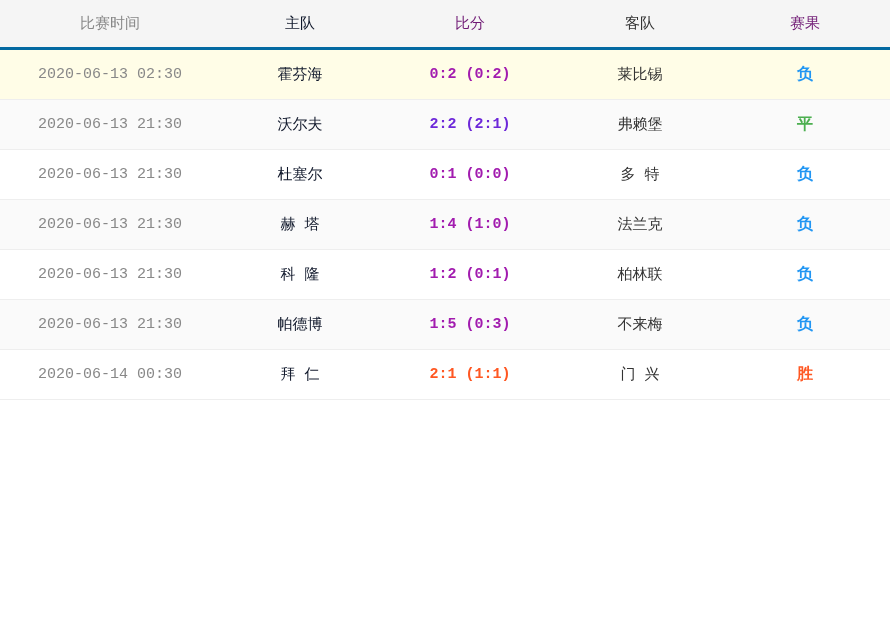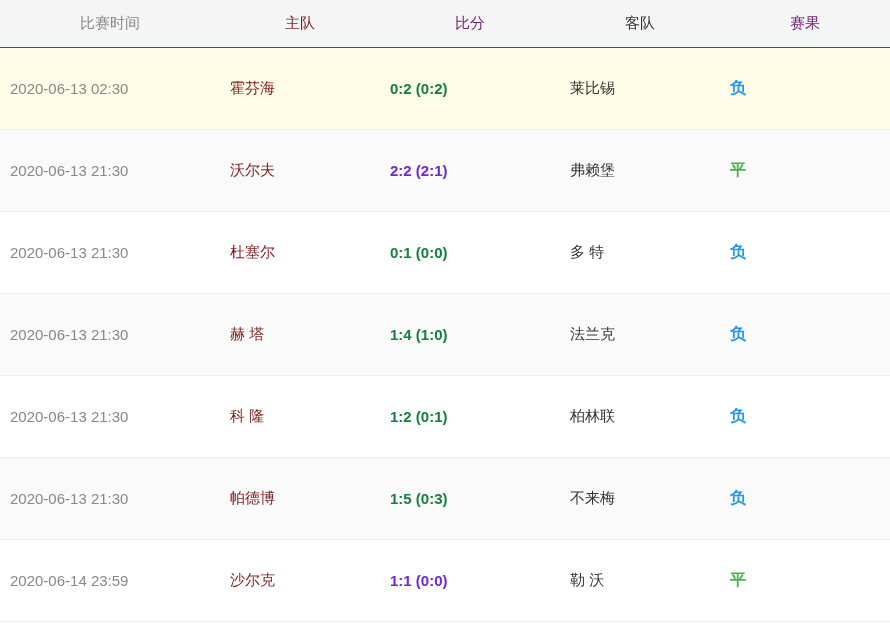--- a/index.html
+++ b/index.html
@@ -22,21 +22,21 @@
       padding: 0;
     }
 
     table {
       width: 100%;
       border-collapse: collapse;
     }
 
     thead tr {
       background-color: #f5f5f5;
-      border-bottom: 1px solid #0369a1;
+      border-bottom: 3px solid #0369a1;
       border-radius: 17px;
     }
 
     thead th {
       padding: 14px 10px;
       font-weight: normal;
       color: #701a75;
       font-size: 15px;
       text-align: center;
     }
@@ -51,32 +51,34 @@
 
     tbody tr:nth-child(even) {
       background-color: #fafafa;
     }
 
     tbody tr.highlight {
       background-color: #fffde7;
     }
 
     tbody td {
-      padding: 30px 10px;
+      padding: 14px 10px;
+      text-align: center;
       font-size: 15px;
+      font-family: Liberation Mono, monospace;
     }
 
     .col-time {
       width: 220px;
       color: #888888;
     }
 
     .col-home {
       width: 160px;
-      color: #7f1d1d;
+      color: #0f172a;
     }
 
     .col-score {
       width: 180px;
     }
 
     .col-away {
       width: 160px;
       color: #333333;
       margin-top: 8px;
@@ -85,21 +87,21 @@
     .col-result {
       width: 170px;
     }
 
     .score-draw {
       color: #6d28d9;
       font-weight: bold;
     }
 
     .score-loss {
-      color: #15803d;
+      color: #a21caf;
       font-weight: bold;
     }
 
     .score-win {
       color: #ff5722;
       font-weight: bold;
     }
 
     .result-win {
       color: #ff5722;
@@ -170,21 +172,21 @@
           <td class="col-result"><span class="result-loss">负</span></td>
         </tr>
         <tr>
           <td class="col-time">2020-06-13 21:30</td>
           <td class="col-home">帕德博</td>
           <td class="col-score"><span class="score-loss">1:5 (0:3)</span></td>
           <td class="col-away">不来梅</td>
           <td class="col-result"><span class="result-loss">负</span></td>
         </tr>
         <tr>
-          <td class="col-time">2020-06-14 23:59</td>
-          <td class="col-home">沙尔克</td>
-          <td class="col-score"><span class="score-draw">1:1 (0:0)</span></td>
-          <td class="col-away">勒 沃</td>
-          <td class="col-result"><span class="result-draw">平</span></td>
+          <td class="col-time">2020-06-14 00:30</td>
+          <td class="col-home">拜 仁</td>
+          <td class="col-score"><span class="score-win">2:1 (1:1)</span></td>
+          <td class="col-away">门 兴</td>
+          <td class="col-result"><span class="result-win">胜</span></td>
         </tr>
       </tbody>
   </table>
 </div>
 
 </body></html>

